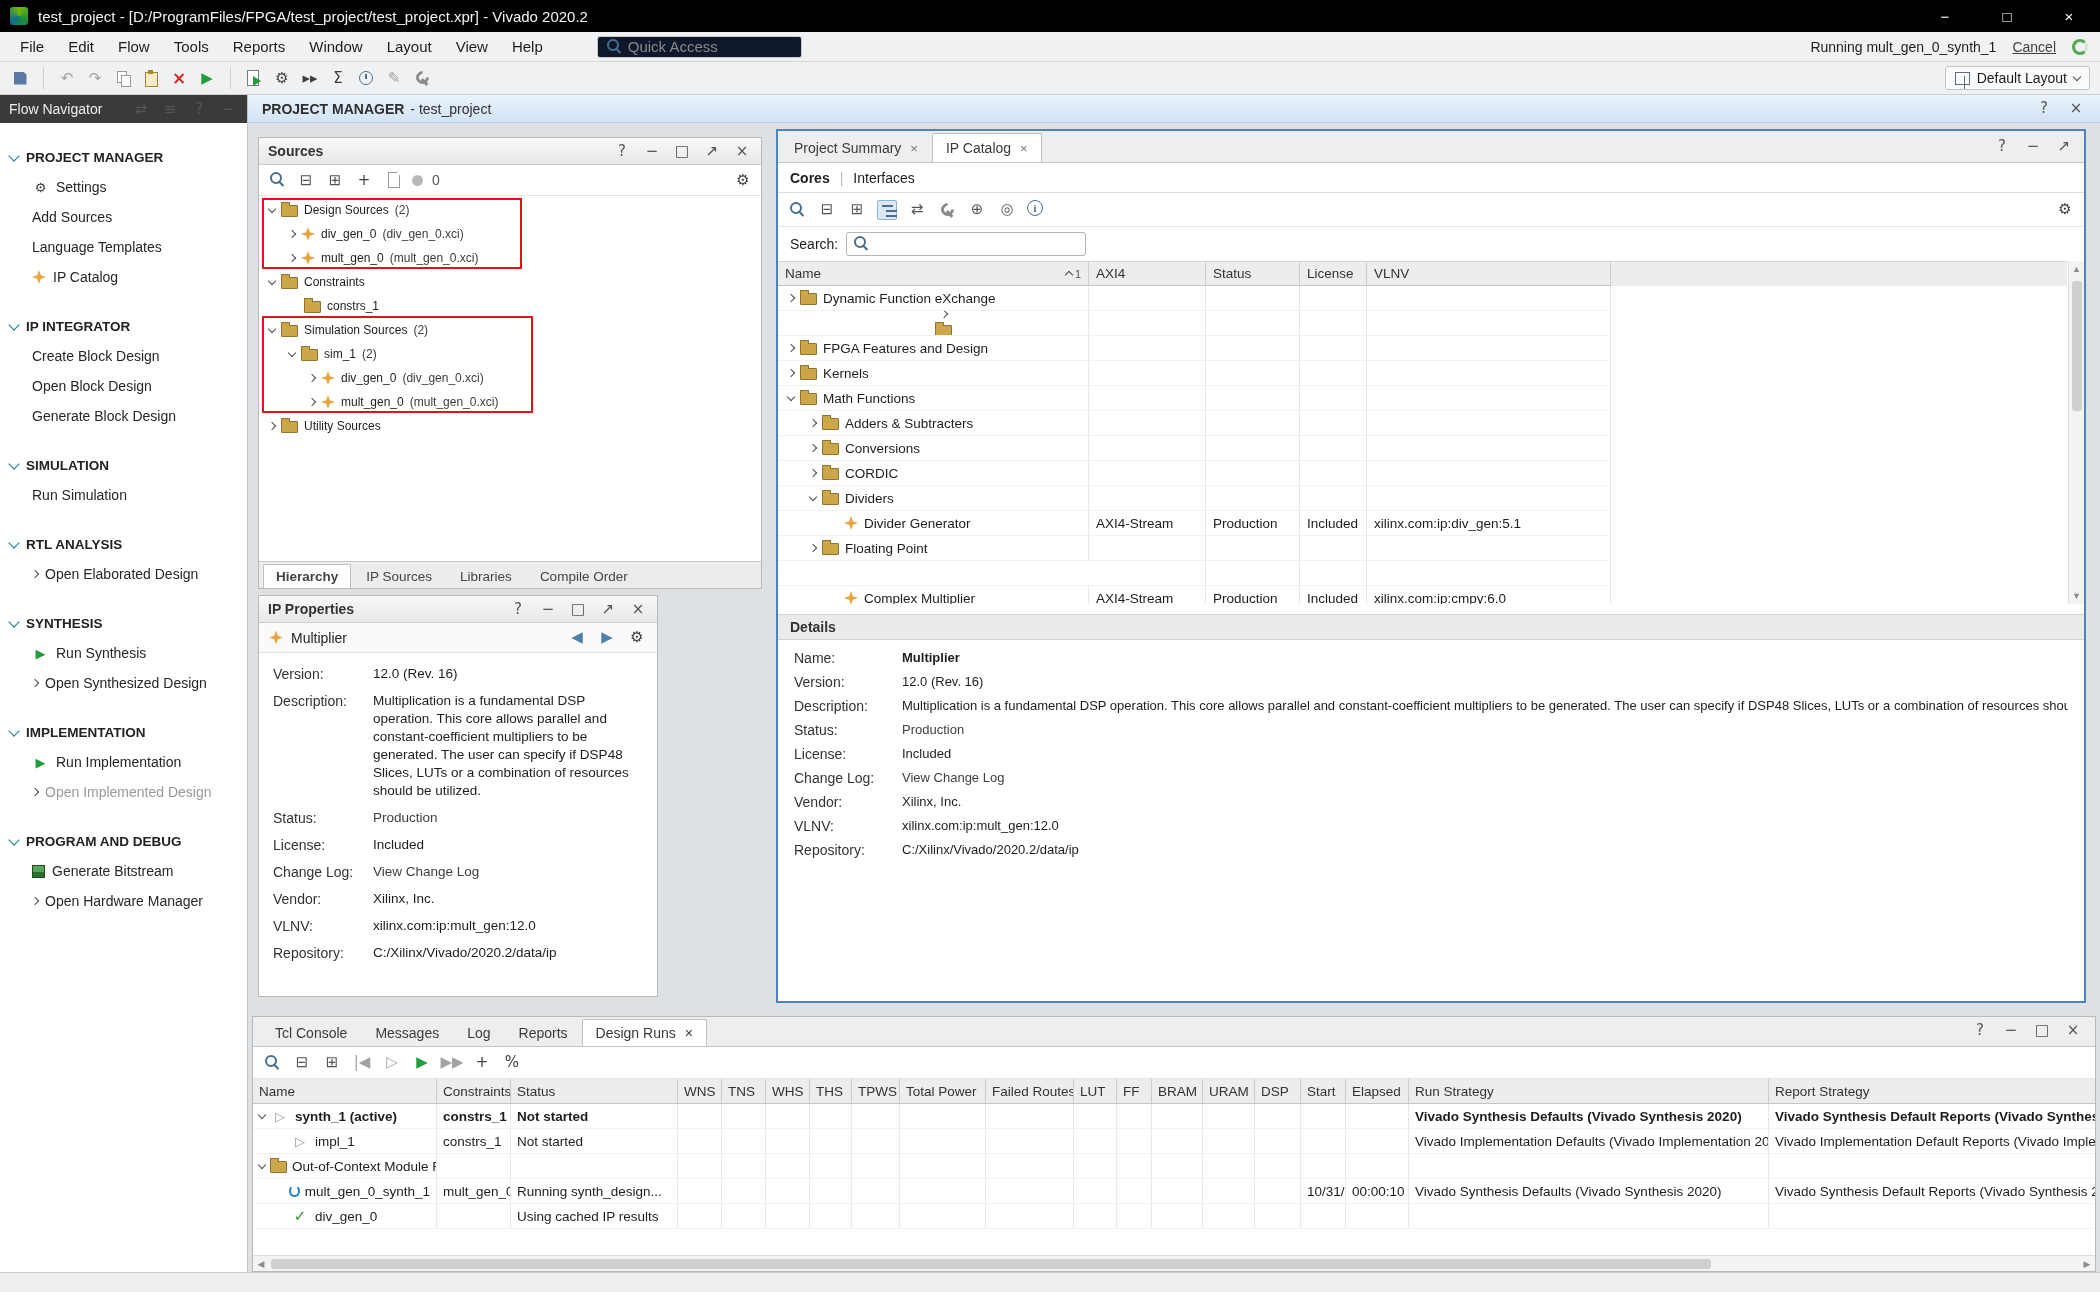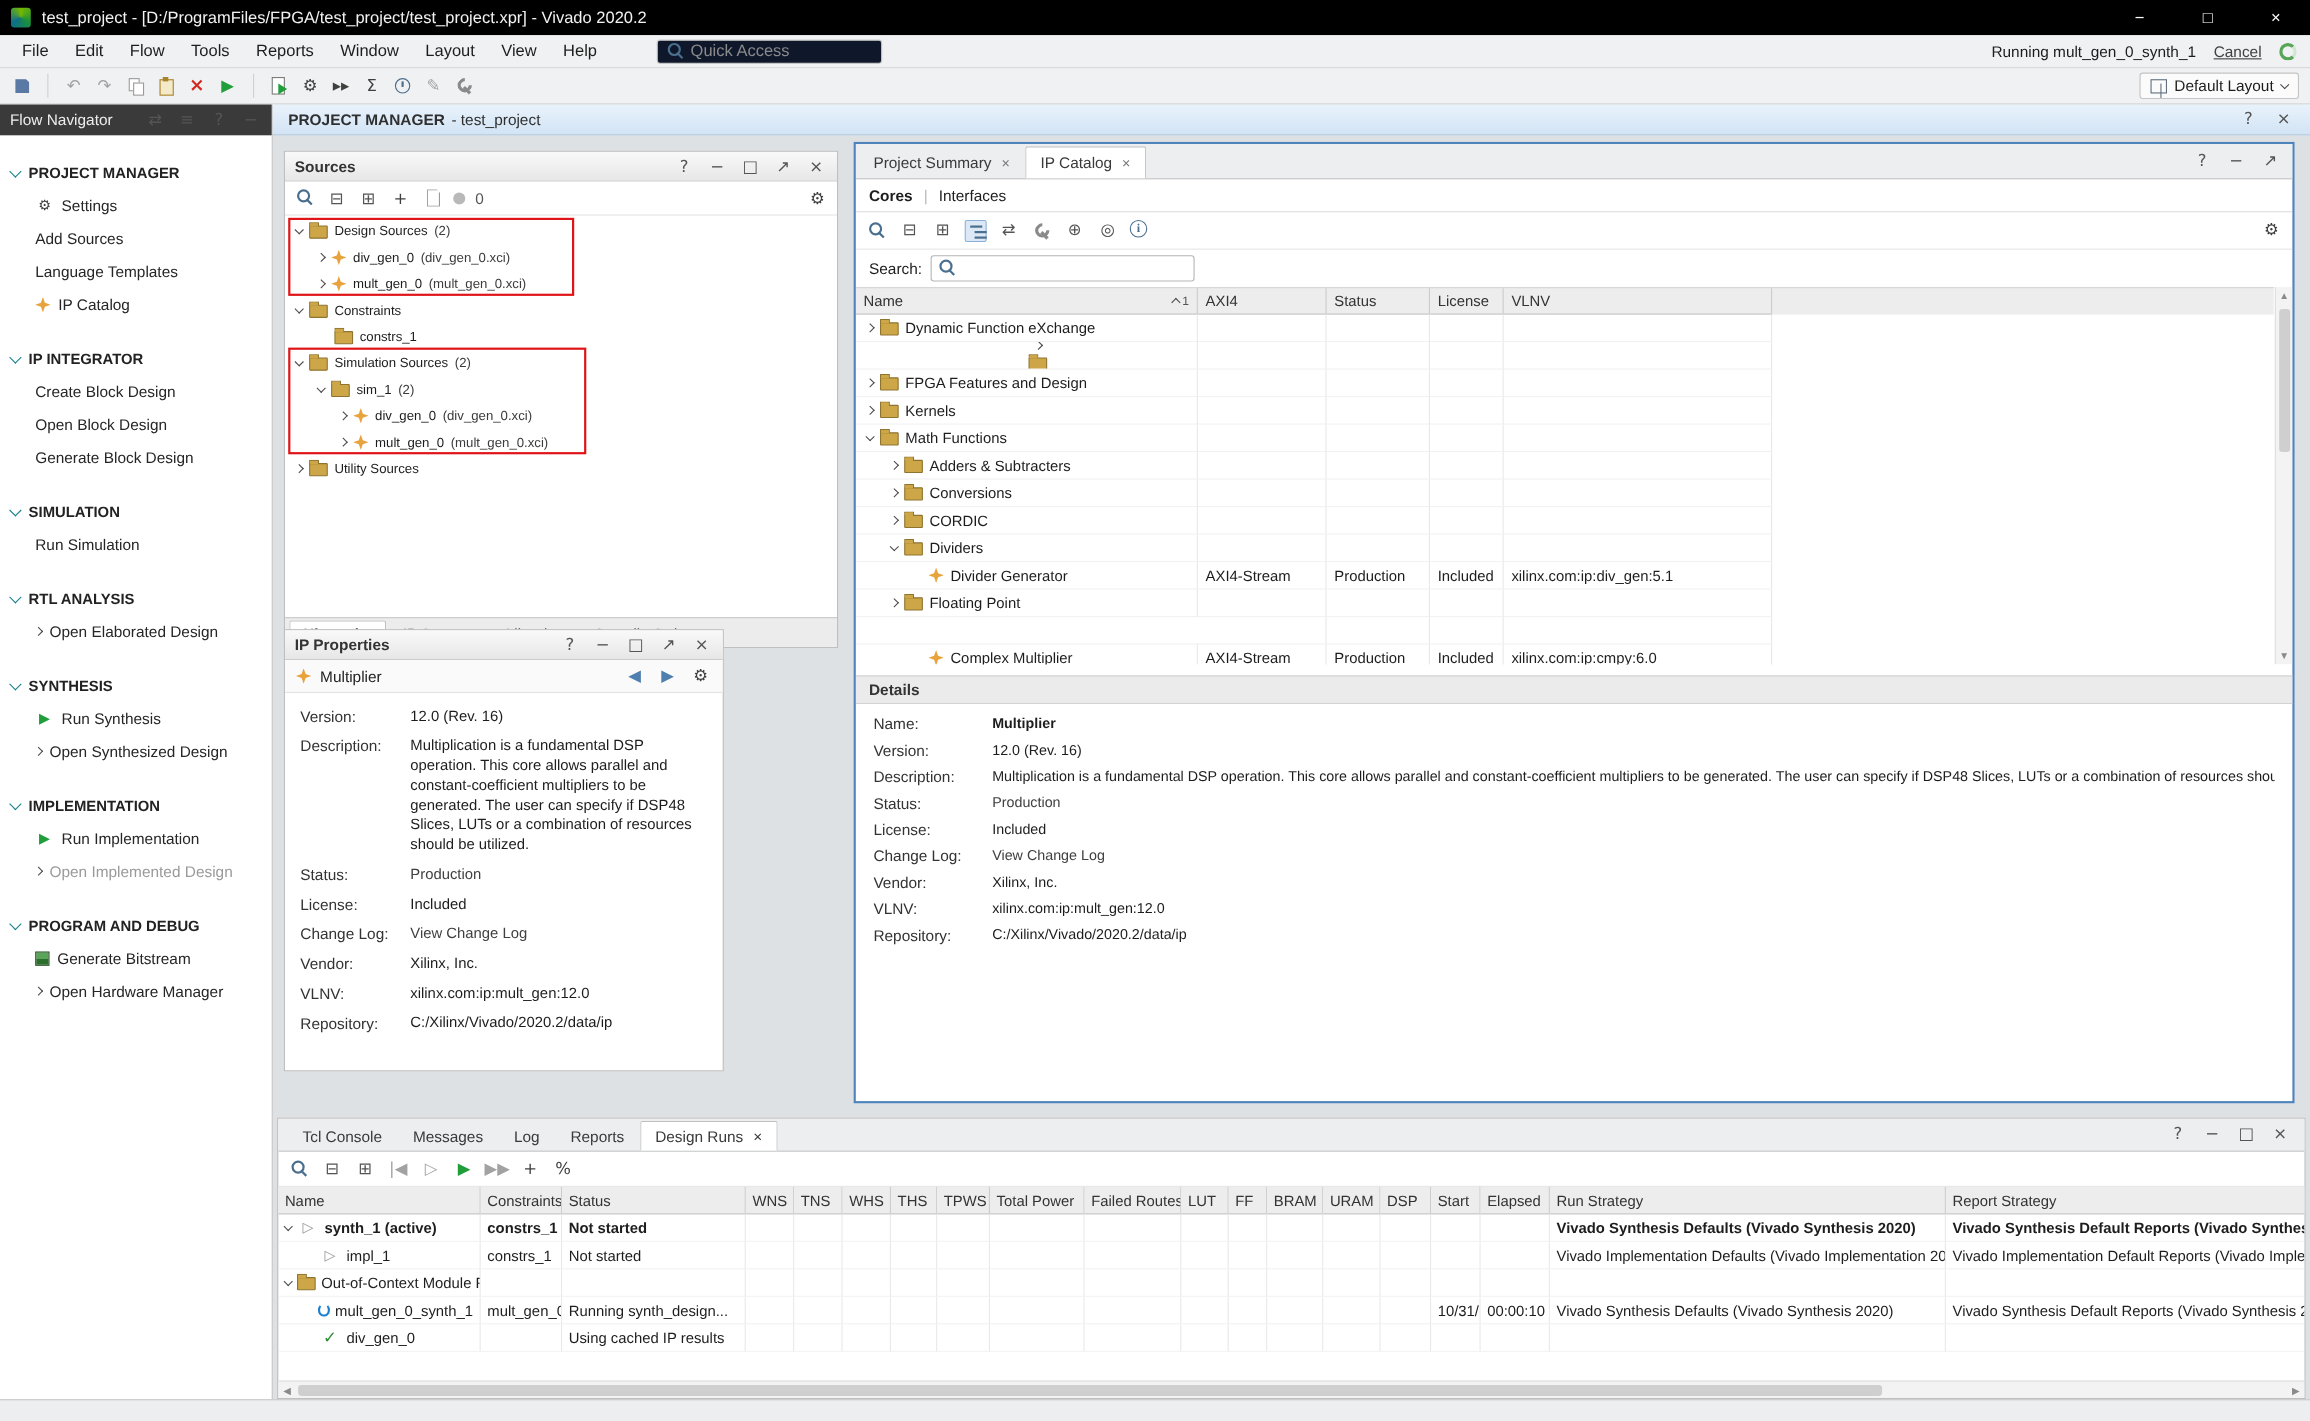--- a/index.html
+++ b/index.html
@@ -99,21 +99,21 @@
 
   .sources-panel{left:258px;top:137px;width:504px;height:452px}
   .src-tree{flex:1;position:relative;overflow:hidden;font-size:12px;padding-top:2px}
   .tree-row{display:flex;align-items:center;height:24px;gap:6px;white-space:nowrap}
   .tree-suffix{color:#3c3c3c}
   .src-tabs{height:27px;flex:none;background:#ececec;border-top:1px solid #c9c9c9;display:flex;align-items:flex-end;padding-left:4px;gap:2px}
   .src-tab{padding:4px 12px;font-size:13.5px;color:#444;border:1px solid transparent;border-bottom:none}
   .src-tab.active{background:#fff;border-color:#c0c0c0;font-weight:bold;border-radius:2px 2px 0 0}
   .ann-box{position:absolute;border:2px solid #e01418;pointer-events:none}
 
-  .props-panel{left:258px;top:572px;width:400px;height:402px}
+  .props-panel{left:258px;top:595px;width:400px;height:402px}
   .props-name-row{height:30px;flex:none;display:flex;align-items:center;gap:8px;padding:0 10px;border-bottom:1px solid #e2e2e2;background:#fafafa}
   .props-name{font-size:14px;color:#222}
   .props-nav{margin-left:auto;display:flex;gap:10px;color:#4f7fae}
   .props-fields{padding:12px 14px;overflow:hidden}
   .f-row{display:flex;margin-bottom:9px;line-height:18px}
   .f-label{width:100px;flex:none;color:#333}
   .props-fields .f-value{max-width:350px;font-size:13.5px}
   .det-fields .f-row{margin-bottom:6px;height:18px;overflow:hidden}
   .det-fields .f-label{width:108px}
   .det-fields .f-value{white-space:nowrap;font-size:13px}

